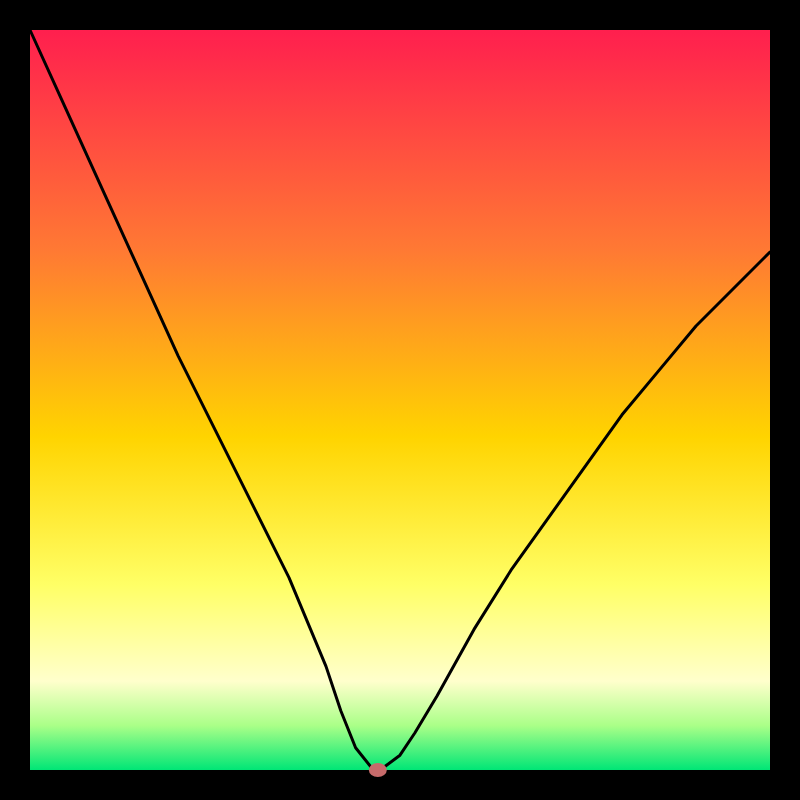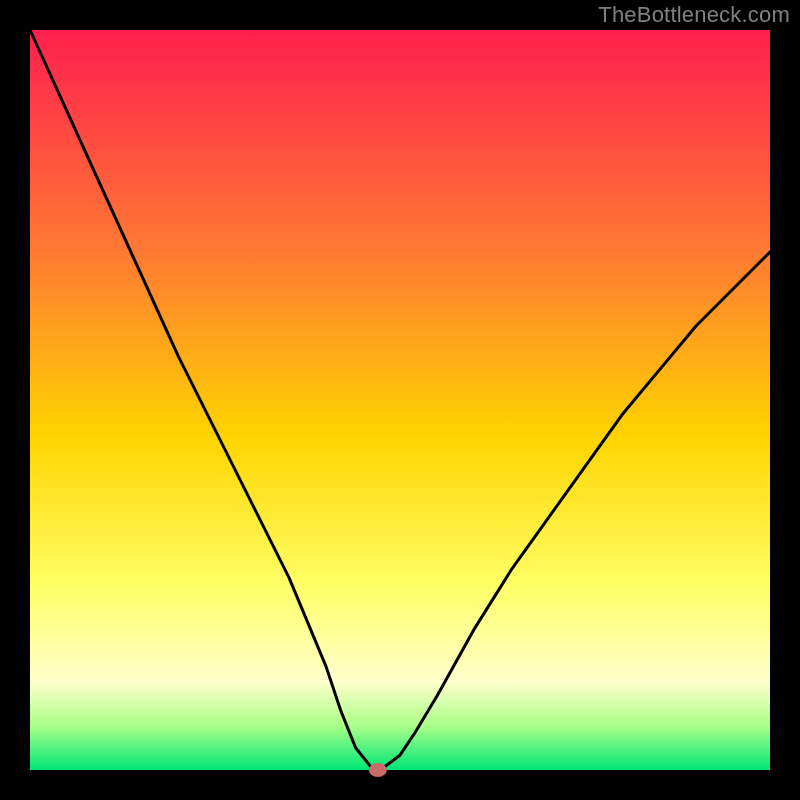--- a/index.html
+++ b/index.html
@@ -30,21 +30,20 @@
     display: block;
     position: absolute;
     top: 0;
     left: 0;
   }
 </style>
 </head>
 <body>
 
 <div class="frame">
-  <div class="watermark">TheBottleneck.com</div>
 
   <svg width="800" height="800" viewBox="0 0 800 800">
     <defs>
       <linearGradient id="bg-grad" x1="0" y1="0" x2="0" y2="1">
         <stop id="g0" offset="0%" stop-color="#ff1f4e"></stop>
         <stop id="g1" offset="30%" stop-color="#ff7a33"></stop>
         <stop id="g2" offset="55%" stop-color="#ffd400"></stop>
         <stop id="g3" offset="75%" stop-color="#ffff66"></stop>
         <stop id="g4" offset="88%" stop-color="#ffffcc"></stop>
         <stop id="g5" offset="94%" stop-color="#aaff88"></stop>

